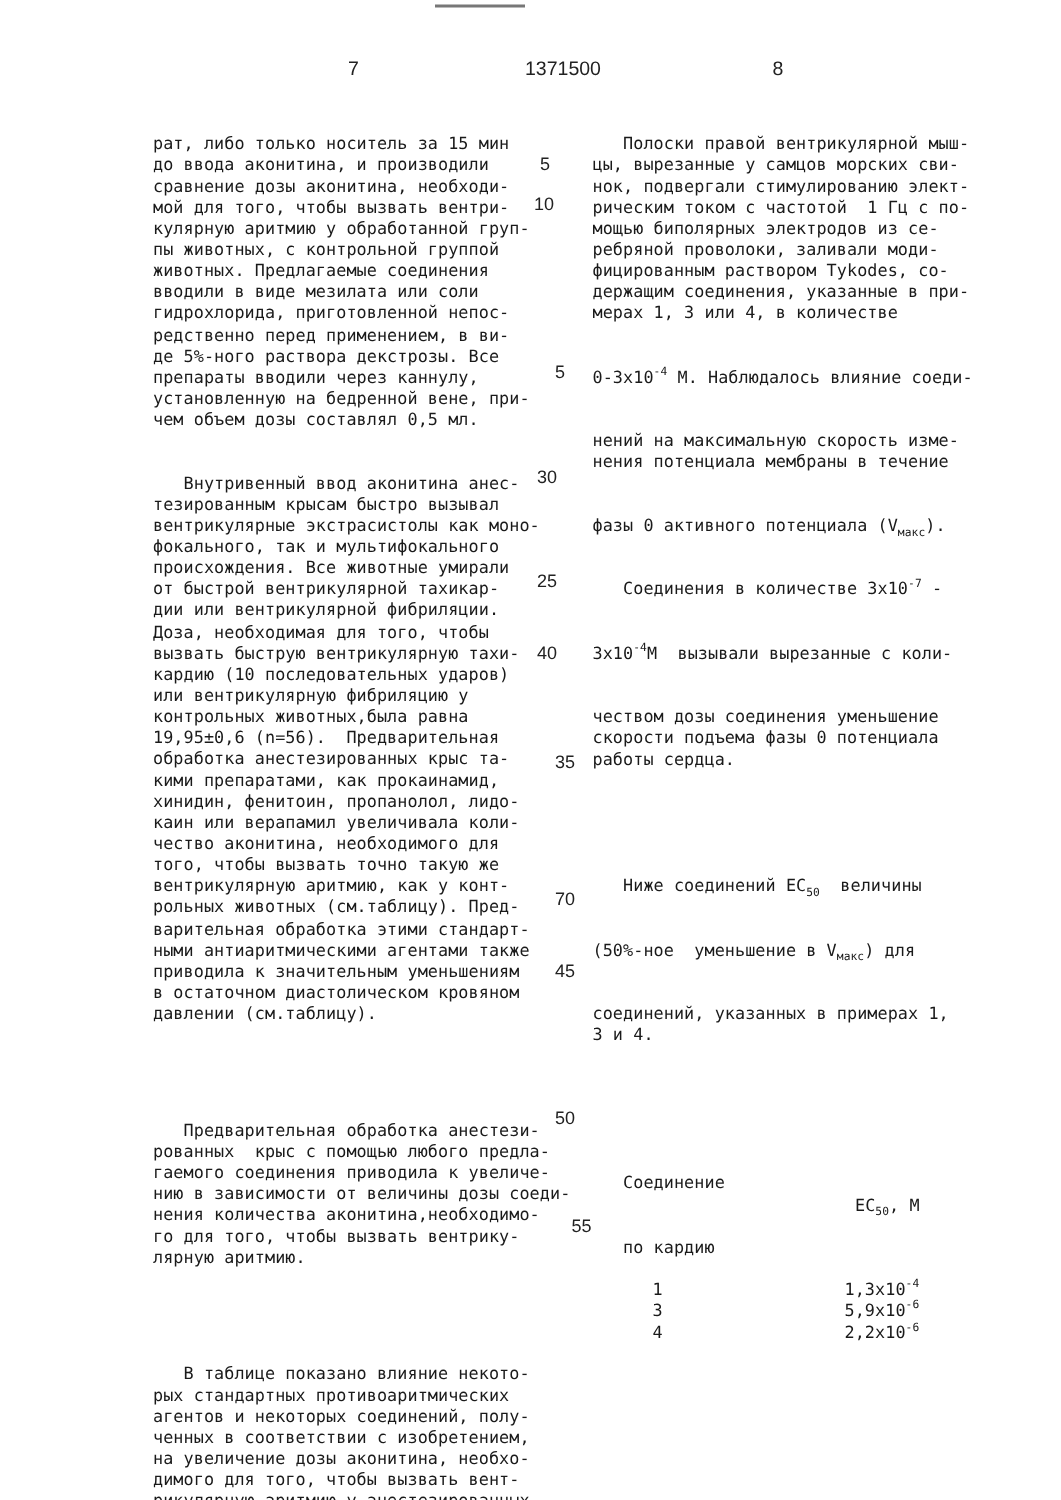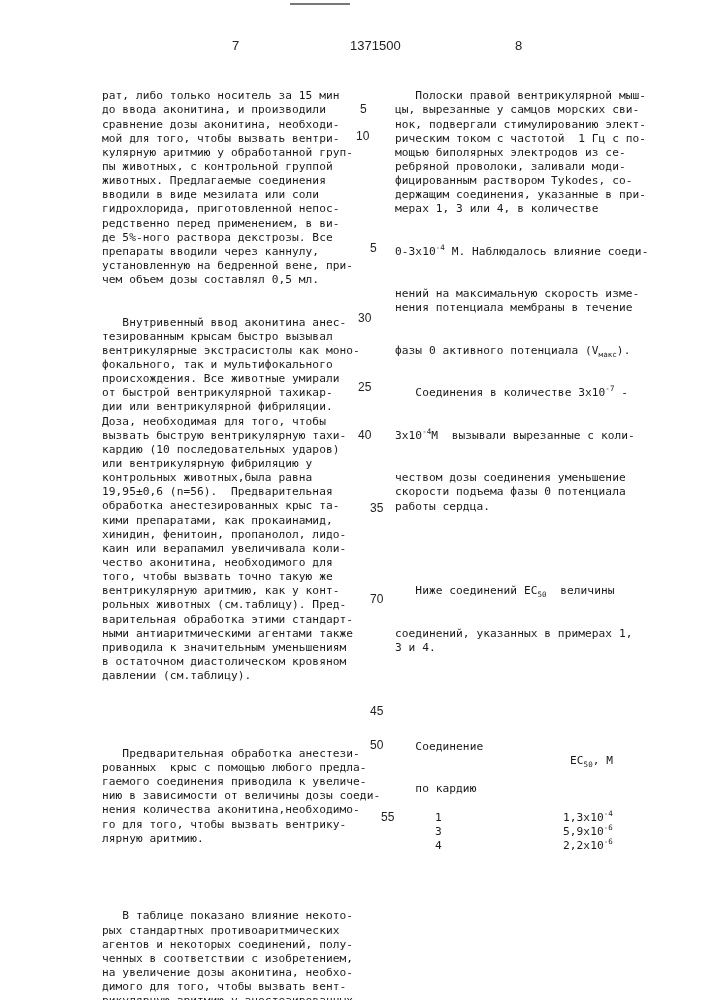--- a/index.html
+++ b/index.html
@@ -33,21 +33,21 @@
   <div class="hdr right">8</div>
 
   <div class="num" style="left:360px;top:102px">5</div>
   <div class="num" style="left:356px;top:129px">10</div>
   <div class="num" style="left:370px;top:241px">5</div>
   <div class="num" style="left:358px;top:311px">30</div>
   <div class="num" style="left:358px;top:380px">25</div>
   <div class="num" style="left:358px;top:428px">40</div>
   <div class="num" style="left:370px;top:501px">35</div>
   <div class="num" style="left:370px;top:592px">70</div>
-  <div class="num" style="left:370px;top:704px">45</div>
+  <div class="num" style="left:370px;top:640px">45</div>
   <div class="num" style="left:370px;top:738px">50</div>
   <div class="num" style="left:381px;top:810px">55</div>
 
   <div class="col left">
     <div id="l-p1"><span class="ln">рат, либо только носитель за 15 мин</span><span class="ln">до ввода аконитина, и производили</span><span class="ln">сравнение дозы аконитина, необходи-</span><span class="ln">мой для того, чтобы вызвать вентри-</span><span class="ln">кулярную аритмию у обработанной груп-</span><span class="ln">пы животных, с контрольной группой</span><span class="ln">животных. Предлагаемые соединения</span><span class="ln">вводили в виде мезилата или соли</span><span class="ln">гидрохлорида, приготовленной непос-</span><span class="ln">редственно перед применением, в ви-</span><span class="ln">де 5%-ного раствора декстрозы. Все</span><span class="ln">препараты вводили через каннулу,</span><span class="ln">установленную на бедренной вене, при-</span><span class="ln">чем объем дозы составлял 0,5 мл.</span></div>
     <div id="l-p2"><span class="ln">   Внутривенный ввод аконитина анес-</span><span class="ln">тезированным крысам быстро вызывал</span><span class="ln">вентрикулярные экстрасистолы как моно-</span><span class="ln">фокального, так и мультифокального</span><span class="ln">происхождения. Все животные умирали</span><span class="ln">от быстрой вентрикулярной тахикар-</span><span class="ln">дии или вентрикулярной фибриляции.</span><span class="ln">Доза, необходимая для того, чтобы</span><span class="ln">вызвать быструю вентрикулярную тахи-</span><span class="ln">кардию (10 последовательных ударов)</span><span class="ln">или вентрикулярную фибриляцию у</span><span class="ln">контрольных животных,была равна</span><span class="ln">19,95±0,6 (n=56).  Предварительная</span><span class="ln">обработка анестезированных крыс та-</span><span class="ln">кими препаратами, как прокаинамид,</span><span class="ln">хинидин, фенитоин, пропанолол, лидо-</span><span class="ln">каин или верапамил увеличивала коли-</span><span class="ln">чество аконитина, необходимого для</span><span class="ln">того, чтобы вызвать точно такую же</span><span class="ln">вентрикулярную аритмию, как у конт-</span><span class="ln">рольных животных (см.таблицу). Пред-</span><span class="ln">варительная обработка этими стандарт-</span><span class="ln">ными антиаритмическими агентами также</span><span class="ln">приводила к значительным уменьшениям</span><span class="ln">в остаточном диастолическом кровяном</span><span class="ln">давлении (см.таблицу).</span></div>
     <div class="gap"></div>
     <div id="l-p3"><span class="ln">   Предварительная обработка анестези-</span><span class="ln">рованных  крыс с помощью любого предла-</span><span class="ln">гаемого соединения приводила к увеличе-</span><span class="ln">нию в зависимости от величины дозы соеди-</span><span class="ln">нения количества аконитина,необходимо-</span><span class="ln">го для того, чтобы вызвать вентрику-</span><span class="ln">лярную аритмию.</span></div>
     <div class="gap"></div>
     <div id="l-p4"><span class="ln">   В таблице показано влияние некото-</span><span class="ln">рых стандартных противоаритмических</span><span class="ln">агентов и некоторых соединений, полу-</span><span class="ln">ченных в соответствии с изобретением,</span><span class="ln">на увеличение дозы аконитина, необхо-</span><span class="ln">димого для того, чтобы вызвать вент-</span><span class="ln">рикулярную аритмию у анестезированных</span></div>
@@ -59,20 +59,21 @@
   <div class="col right">
     <div id="r-p1"><span class="ln">   Полоски правой вентрикулярной мыш-</span><span class="ln">цы, вырезанные у самцов морских сви-</span><span class="ln">нок, подвергали стимулированию элект-</span><span class="ln">рическим током с частотой  1 Гц с по-</span><span class="ln">мощью биполярных электродов из се-</span><span class="ln">ребряной проволоки, заливали моди-</span><span class="ln">фицированным раствором Tykodes, со-</span><span class="ln">держащим соединения, указанные в при-</span><span class="ln">мерах 1, 3 или 4, в количестве</span></div>
     <span class="ln"><span>0-3x10</span><sup>-4</sup><span> М. Наблюдалось влияние соеди-</span></span>
     <div id="r-p1b"><span class="ln">нений на максимальную скорость изме-</span><span class="ln">нения потенциала мембраны в течение</span></div>
     <span class="ln"><span>фазы 0 активного потенциала (V</span><sub>макс</sub><span>).</span></span>
     <span class="ln"><span>   Соединения в количестве 3x10</span><sup>-7</sup><span> -</span></span>
     <span class="ln"><span>3x10</span><sup>-4</sup><span>М  вызывали вырезанные с коли-</span></span>
     <div id="r-p2"><span class="ln">чеством дозы соединения уменьшение</span><span class="ln">скорости подъема фазы 0 потенциала</span><span class="ln">работы сердца.</span></div>
     <div class="gap2"></div>
     <span class="ln"><span>   Ниже соединений EC</span><sub>50</sub><span>  величины</span></span>
+    <span class="ln"><span>(50%-ное  уменьшение в V</span><sub>макс</sub><span>) для</span></span>
     <div id="r-ec-rest"><span class="ln">соединений, указанных в примерах 1,</span><span class="ln">3 и 4.</span></div>
 
     <div>
       <span class="tbl">
         <span class="c1">   Соединение</span>
         <span class="c2"><span>EC</span><sub>50</sub><span>, М</span></span>
       </span>
       <span class="tbl">
         <span class="c1">   по кардию</span>
       </span>

